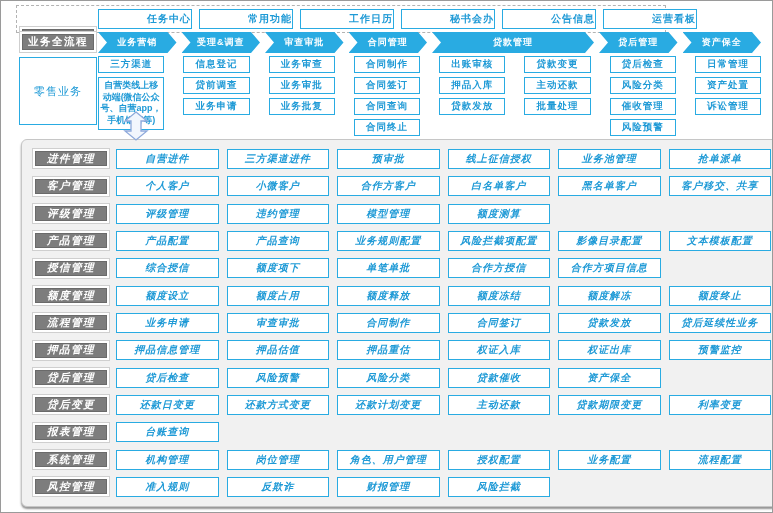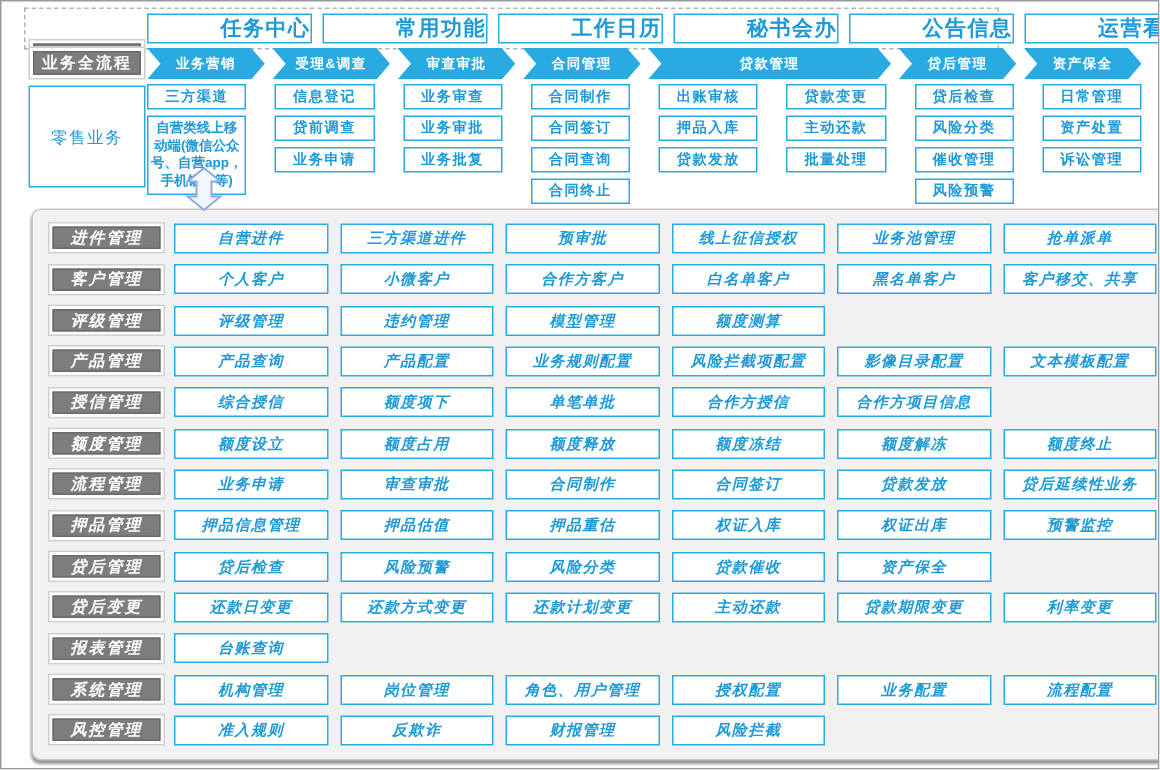--- a/index.html
+++ b/index.html
@@ -28,21 +28,21 @@
     display:flex;align-items:center;justify-content:center;letter-spacing:1px;}
 
   .grid8{position:absolute;left:97px;width:663px;display:grid;grid-template-columns:repeat(8,1fr);}
   #workbench-buttons{top:8px;gap:7px;}
   #flow-stages{top:31px;gap:5px;}
   #retail-columns{top:55px;gap:19px;align-items:start;}
 
   .btn{background:#fff;border:1px solid var(--accent);color:var(--accent-text);
     display:flex;align-items:center;justify-content:center;font-weight:bold;cursor:pointer;
     letter-spacing:1px;white-space:nowrap;}
-  .wb-btn{height:20px;font-size:14px;padding-left:48px;}
+  .wb-btn{height:20px;font-size:10px;padding-left:48px;}
   .sm{height:17px;font-size:9.5px;}
   .md{height:20px;font-size:10px;}
 
   .chevron{height:21px;background:var(--accent);color:#fff;font-size:9px;font-weight:bold;letter-spacing:1px;
     display:flex;align-items:center;justify-content:center;cursor:pointer;
     clip-path:polygon(0 0,calc(100% - 9px) 0,100% 50%,calc(100% - 9px) 100%,0 100%,9px 50%);}
 
   .retail-col{display:flex;flex-direction:column;gap:4px;}
   .channel-box{background:#fff;border:1px solid var(--accent);color:var(--accent-text);
     font-size:9px;font-weight:bold;line-height:1.3;padding:2px 1px;text-align:center;}
@@ -178,22 +178,22 @@
             <div class="btn md">违约管理</div>
             <div class="btn md">模型管理</div>
             <div class="btn md">额度测算</div>
           </div>
         </div>
         <div class="module-row">
           <div class="label-frame">
             <div class="gray-label">产品管理</div>
           </div>
           <div class="module-grid">
+            <div class="btn md">产品配置</div>
             <div class="btn md">产品查询</div>
-            <div class="btn md">产品配置</div>
             <div class="btn md">业务规则配置</div>
             <div class="btn md">风险拦截项配置</div>
             <div class="btn md">影像目录配置</div>
             <div class="btn md">文本模板配置</div>
           </div>
         </div>
         <div class="module-row">
           <div class="label-frame">
             <div class="gray-label">授信管理</div>
           </div>

